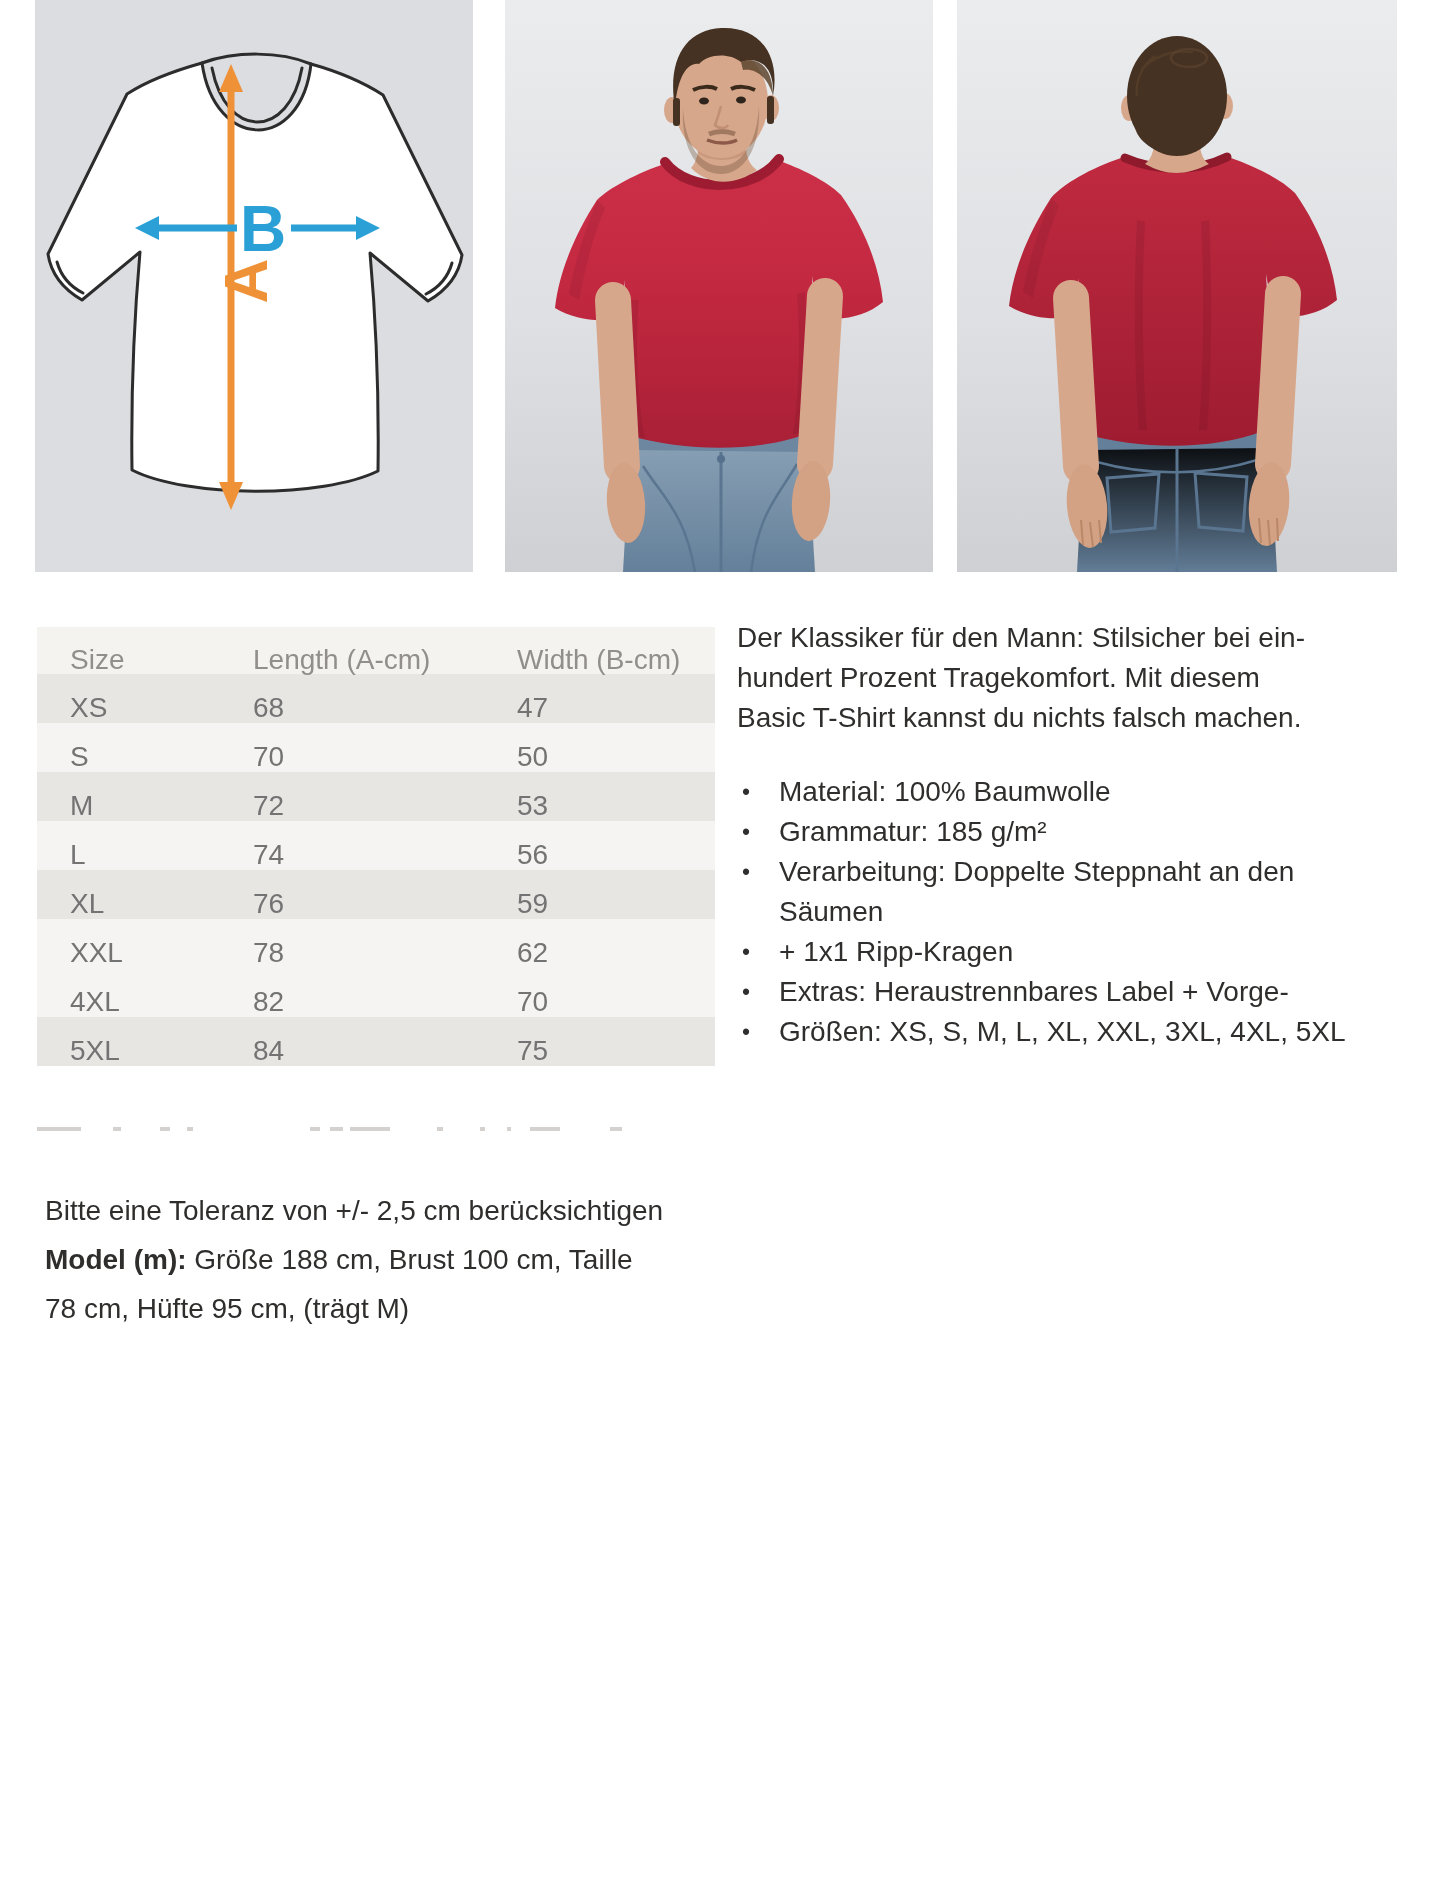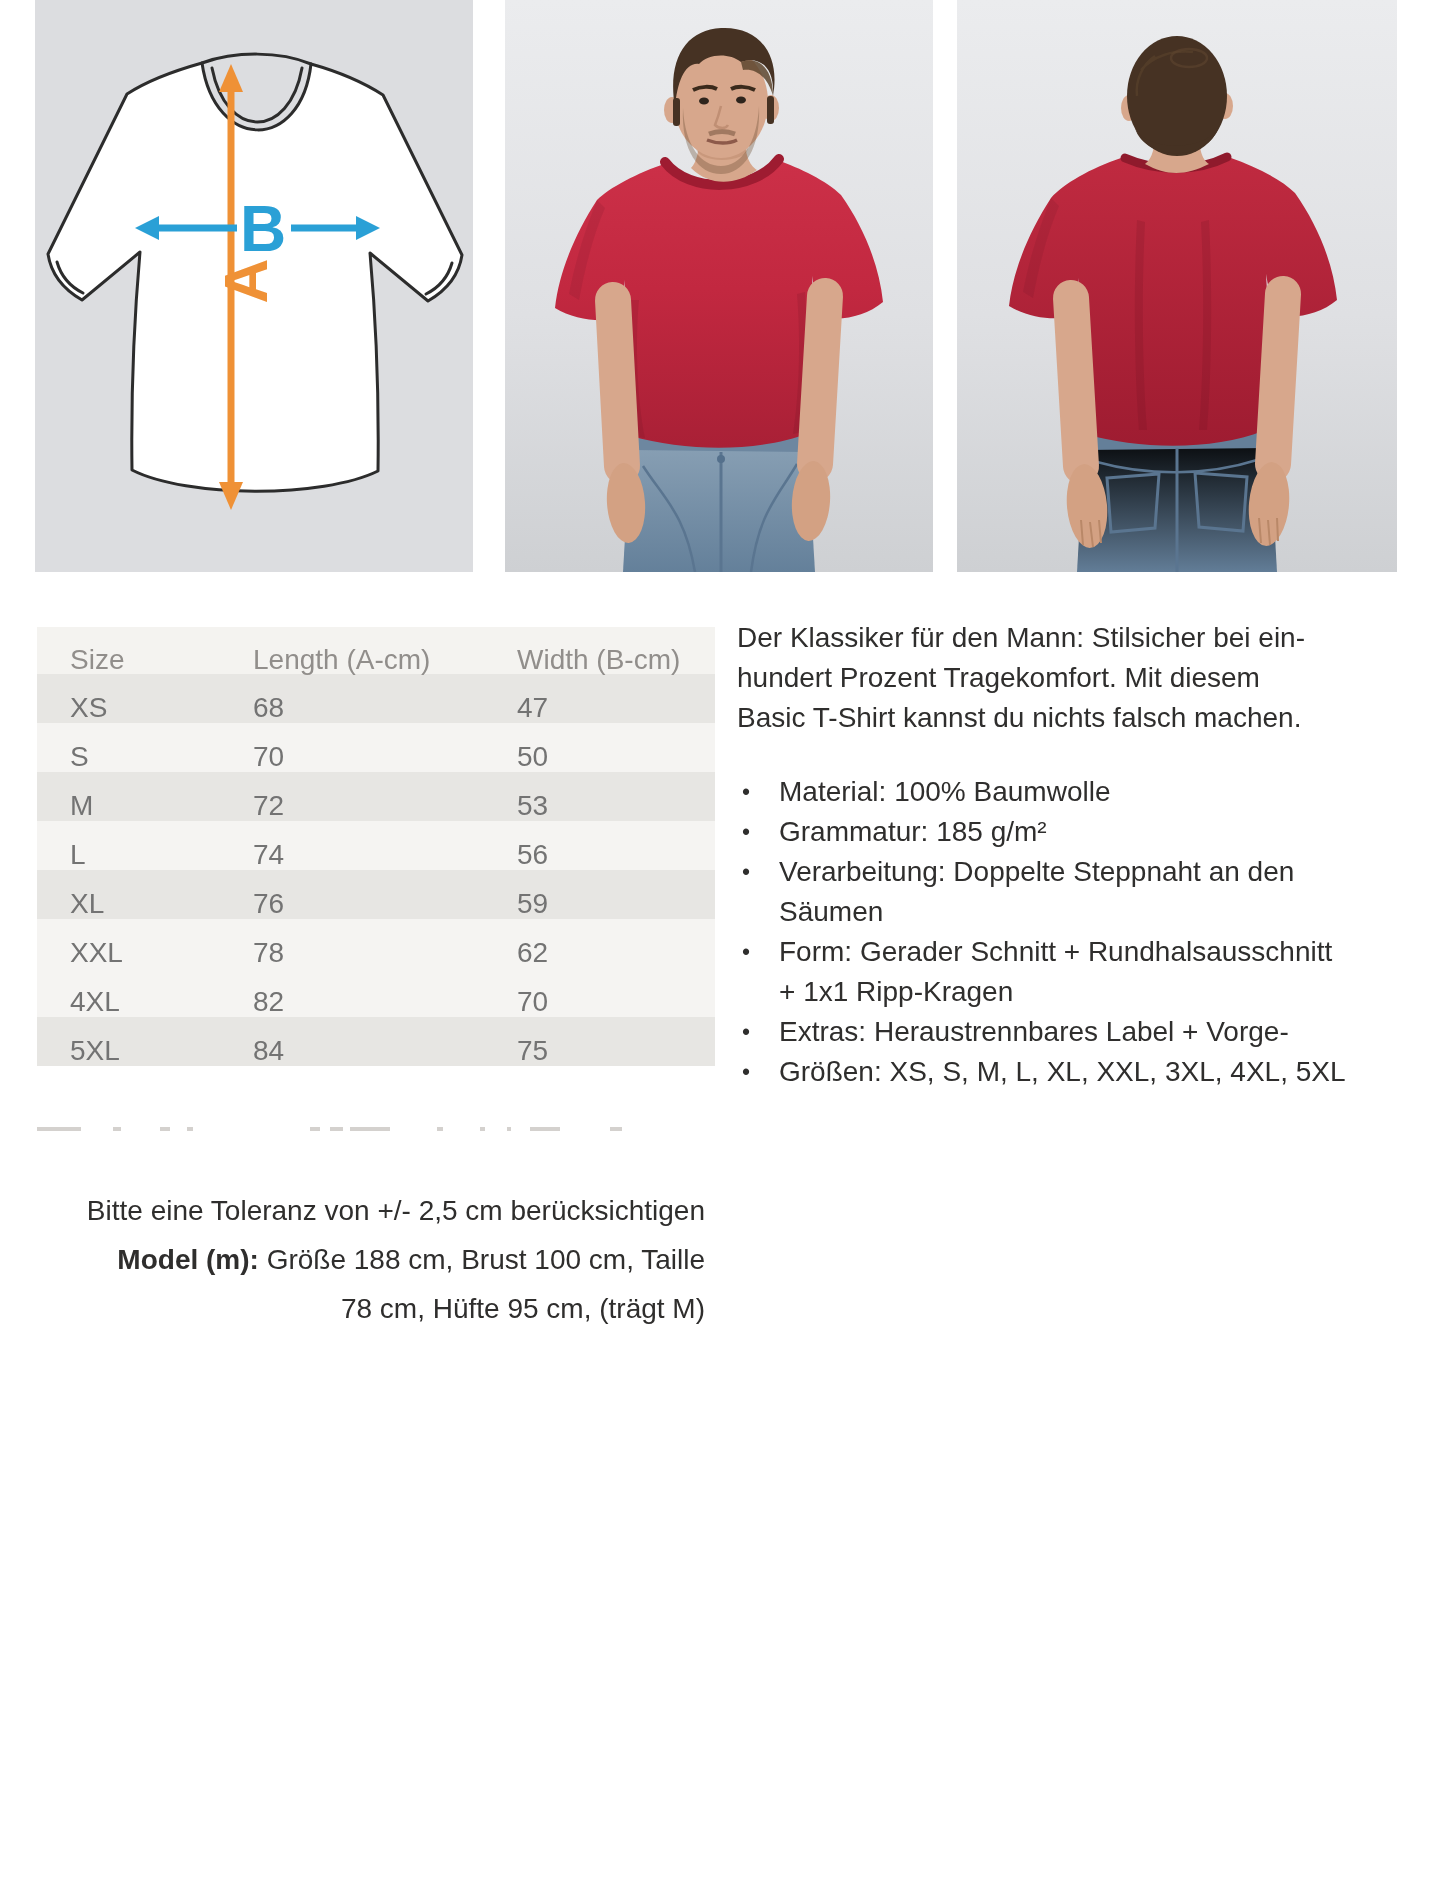--- a/index.html
+++ b/index.html
@@ -30,21 +30,21 @@
   
   #description{position:absolute;left:737px;top:618px;width:700px;color:#2f2e2d;
     font-size:28px;line-height:40px;}
   #bullets{margin-top:34px;}
   .bullet{display:flex;align-items:flex-start;}
   .bullet .dot{flex:none;width:37px;padding-left:5px;font-size:23px;line-height:40px;color:#2f2e2d;}
   .bullet .blines{flex:1;}
 
   
   #notes{position:absolute;left:45px;top:1186px;width:660px;color:#2f2e2d;
-    font-size:28px;line-height:49px;text-align:right;}
+    font-size:28px;line-height:49px;}
   #notes .bold{font-weight:700;}
 </style>
 </head>
 <body>
 
 <div class="panel" id="panel-diagram">
   <svg viewBox="0 0 438 572">
     <rect width="438" height="572" fill="#dcdde0"></rect>
     <g fill="#ffffff" stroke="#2c2c2c" stroke-width="3" stroke-linejoin="round" stroke-linecap="round">
       <path d="M 167,63
@@ -313,21 +313,20 @@
       <div class="bullet">
         <span class="dot">•</span>
         <div class="blines">
           <div>Verarbeitung: Doppelte Steppnaht an den</div>
           <div>Säumen</div>
         </div>
       </div>
       <div class="bullet">
         <span class="dot">•</span>
         <div class="blines">
-          <div>Form: Gerader Schnitt + Rundhalsausschnitt</div>
           <div>+ 1x1 Ripp-Kragen</div>
         </div>
       </div>
       <div class="bullet">
         <span class="dot">•</span>
         <div class="blines">
           <div>Extras: Heraustrennbares Label + Vorge-</div>
         </div>
       </div>
       <div class="bullet">

